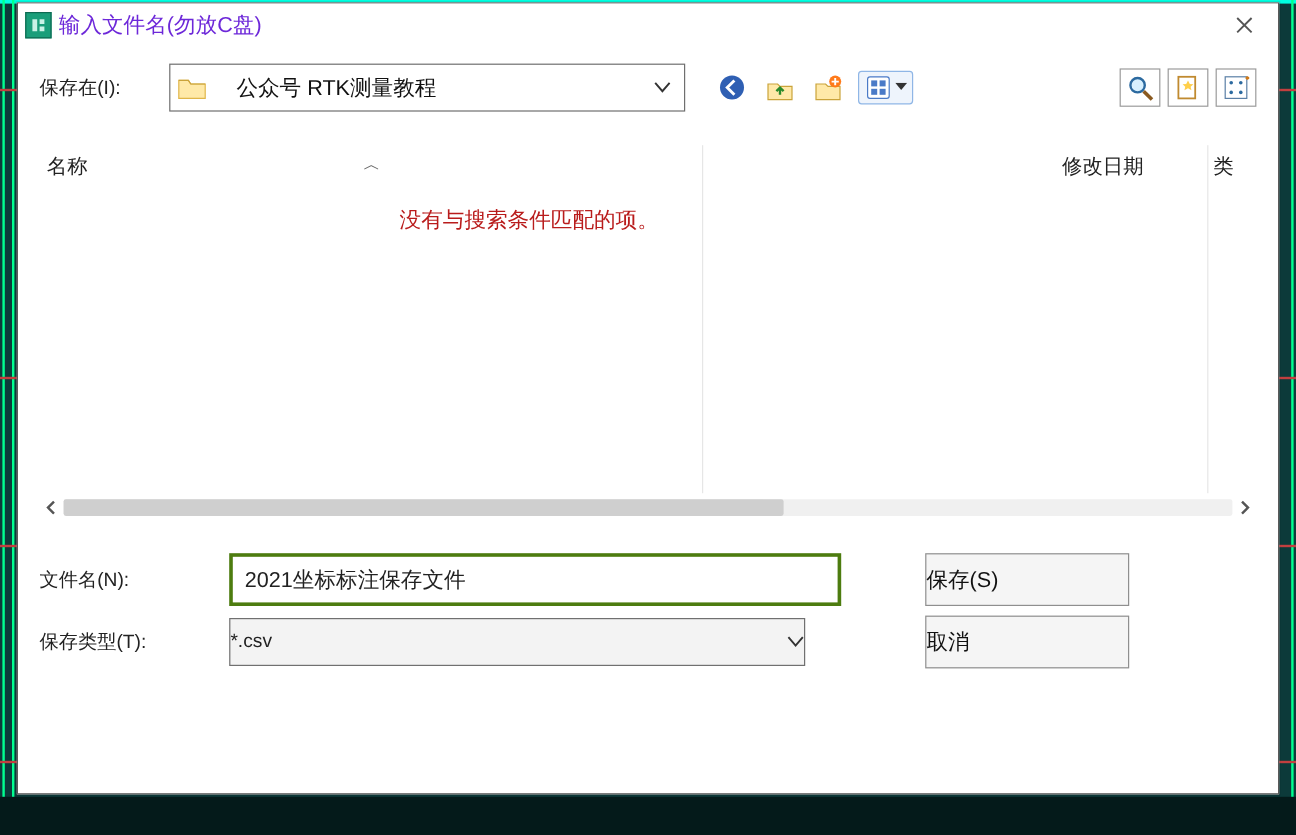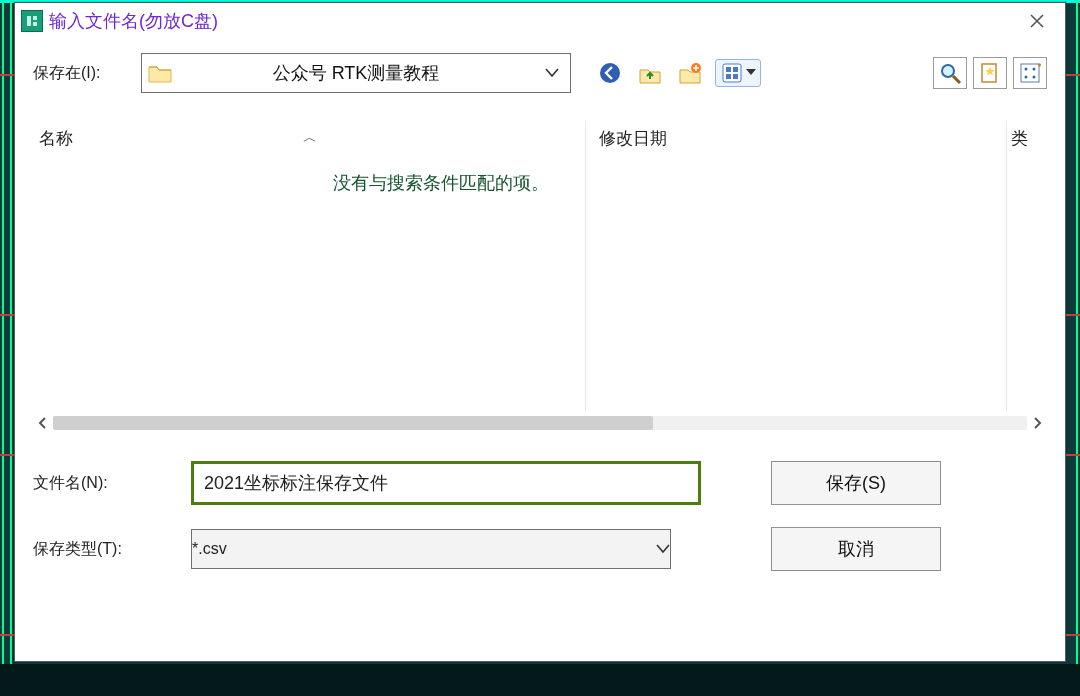--- a/index.html
+++ b/index.html
@@ -77,21 +77,20 @@
   }
   .lbl { min-width:90px; }
   .lookin-combo {
     flex:0 0 430px;
     height:40px;
     border:1px solid #6f6f6f;
     display:flex; align-items:center;
     padding:0 6px;
     gap:25px;
     background:#fff;
-    text-align:center;
   }
   .folder-icon {
     width:24px; height:22px;
     display:inline-block;
   }
   .folder-icon svg { width:24px; height:22px; }
   .lookin-combo .txt { flex:1; font-size:18px; color:#111; }
   .lookin-combo .chev {
     width:24px; height:100%; display:flex; align-items:center; justify-content:center;
   }
@@ -125,51 +124,51 @@
     position:absolute;
     top:0; left:0;
     width:548px;
     height:34px;
     display:flex; align-items:center;
     padding-left:6px;
   }
   .colhead .sort { margin-left:230px; font-size:14px; color:#666; }
   .colhead2 {
     position:absolute; top:0; left:560px; width:360px; height:34px;
-    display:flex; align-items:center; padding-left:6px;
+    display:flex; align-items:center; padding-left:6px;justify-content:flex-end;
   }
   .colhead3 {
     position:absolute; top:0; right:0; width:36px; height:34px; display:flex; align-items:center;
     overflow:hidden;
   }
   .vdiv { position:absolute; top:0; bottom:0; width:1px; background:#e6e6e6; }
   .vdiv.a { left:552px; }
   .vdiv.b { right:40px; }
   .emptymsg {
     position:absolute; top:50px; left:300px;
-    color:#14532d; font-size:18px;
+    color:#b91c1c; font-size:18px;
   }
 
   .hscroll {
     margin:2px 18px 0 18px;
     height:20px;
     display:flex; align-items:center;
     gap:0;
   }
   .hscroll .arrow { width:20px; height:20px; display:flex; align-items:center; justify-content:center; color:#5b5b5b;}
   .hscroll .arrow svg { width:12px; height:12px; }
   .hscroll .track { flex:1; height:14px; background:#f0f0f0; position:relative; border-radius:2px;}
   .hscroll .thumb { position:absolute; left:0; top:0; bottom:0; width:600px; background:#cfcfcf; border-radius:2px;}
 
   .form-area {
     padding:26px 18px 18px 18px;
     display:grid;
     grid-template-columns: 158px 520px 60px 170px;
     grid-auto-rows: 48px;
-    row-gap:18px;
+    row-gap:4px;
     align-items:center;
     color:#222;
   }
   .inp {
     height:44px;
     border:3px solid #4d7c0f;
     padding:0 10px;
     font-size:18px;
     background:#fff;
     display:flex; align-items:center;
@@ -183,21 +182,21 @@
     display:flex; align-items:center;
     padding:0 0;
     font-size:16px;
     justify-content:space-between;
   }
   .sel svg { width:14px; height:10px; }
   .actbtn {
     width:170px; height:44px;
     border:1px solid #8f8f8f;
     background:#f5f5f5;
-    display:flex; align-items:center; justify-content:center;
+    display:flex; align-items:center; justify-content:flex-start;
     font-size:18px;
     color:#111;
   }
 
   
   .footband {
     position:absolute;
     left:0; right:0; bottom:0; height:32px;
     background:#041a1a;
     color:#6fa8a8;

